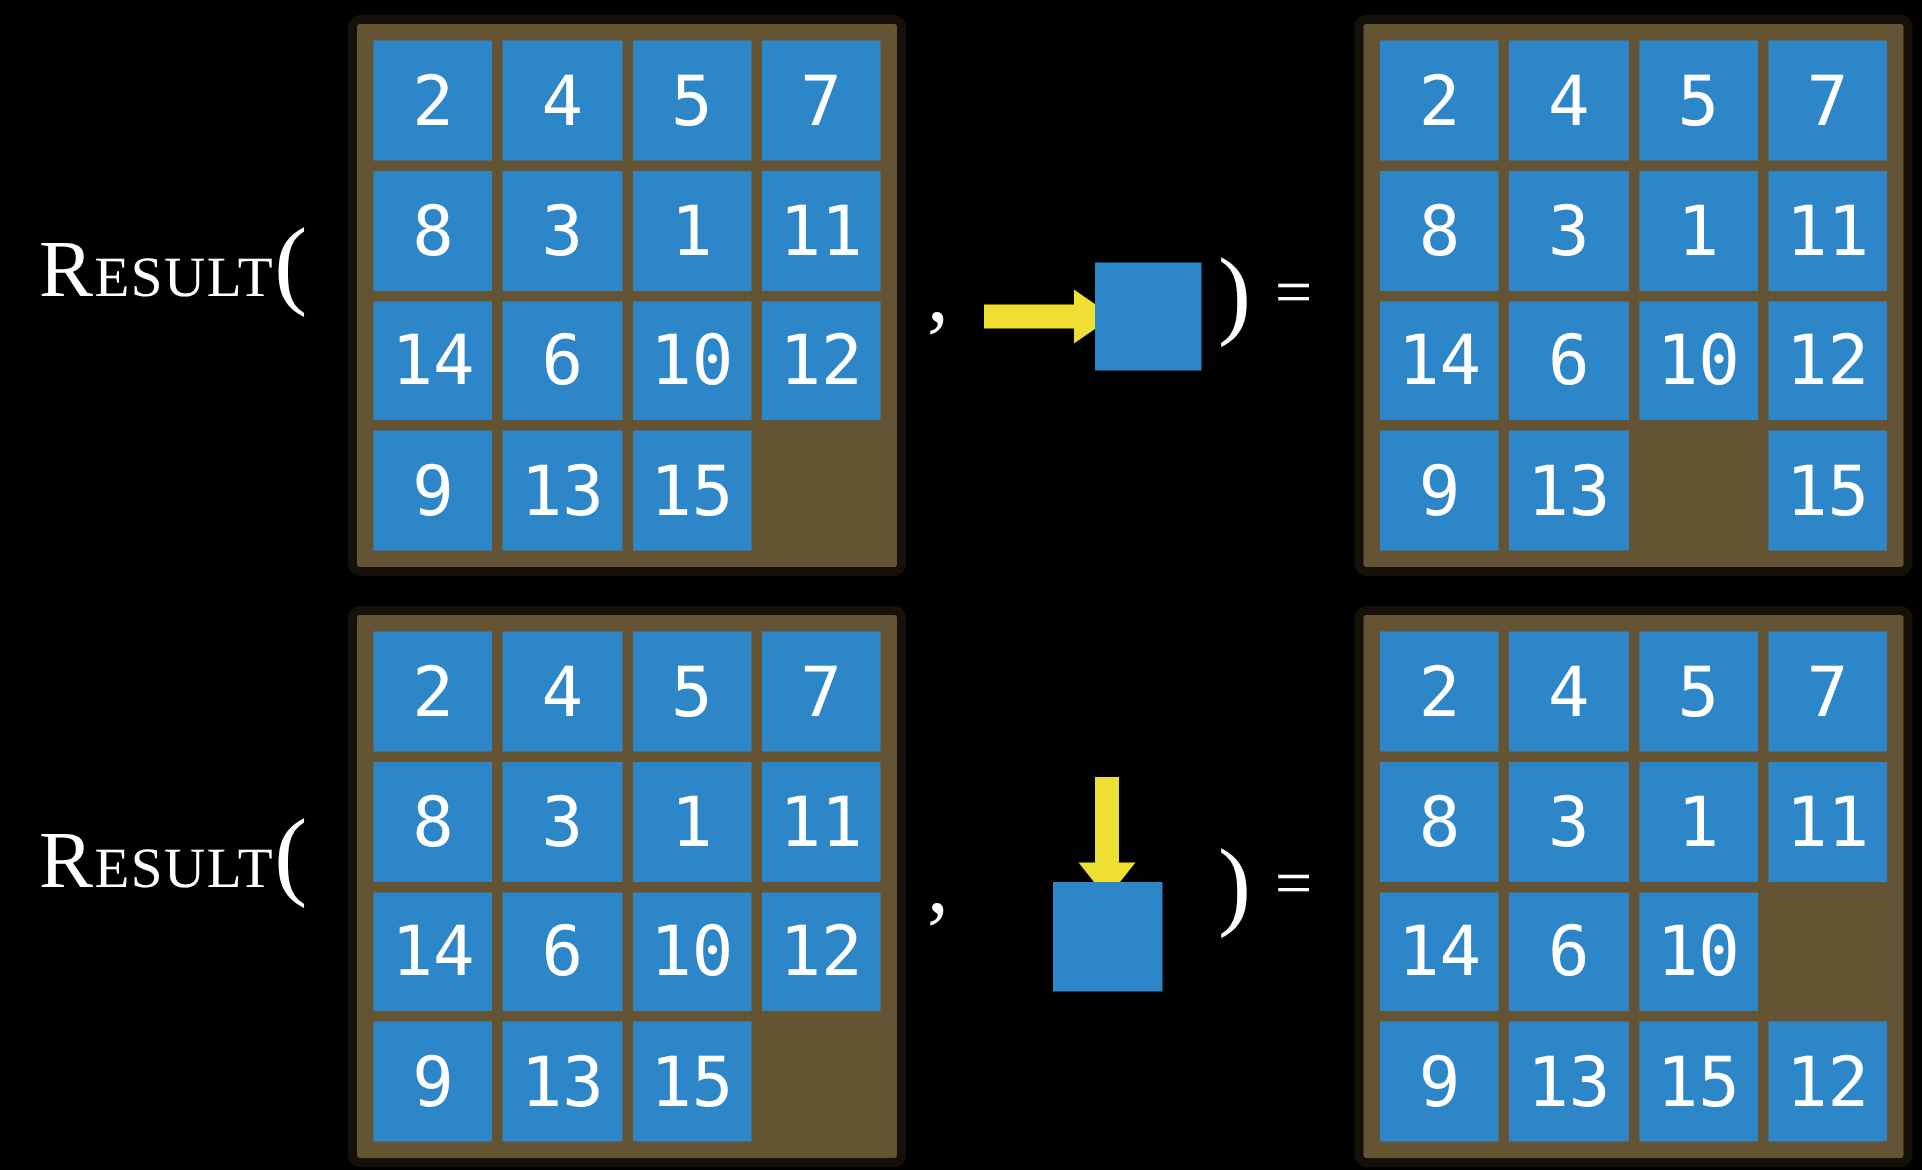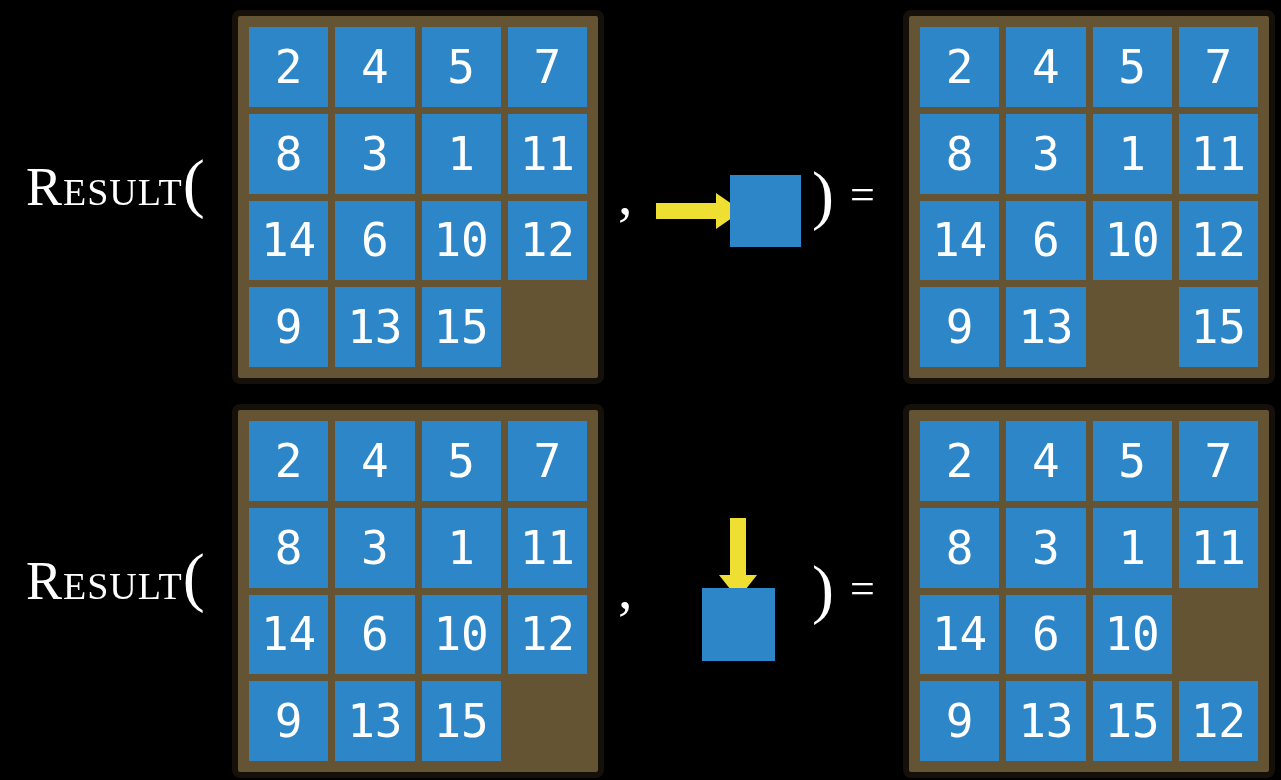--- a/index.html
+++ b/index.html
@@ -16,21 +16,21 @@
     position:relative;width:1281px;height:780px;overflow:hidden;
     background:var(--background);
     font-family:"Liberation Serif",serif;
   }
   .row{position:absolute;left:0;width:1281px;height:394px;}
   #row1{top:0;}
   #row2{top:394px;}
 
   
   .func-label{
-    position:absolute;left:26px;top:150px;height:90px;line-height:66px;
+    position:absolute;left:26px;top:150px;height:90px;line-height:52px;
     color:var(--label-text);white-space:nowrap;
   }
   .fn-name{font-size:54px;font-variant:small-caps;letter-spacing:1px;}
   .paren{font-size:66px;font-weight:400;}
 
   
   .comma{
     position:absolute;left:618px;top:150px;height:90px;line-height:90px;
     font-size:58px;color:var(--label-text);
   }

